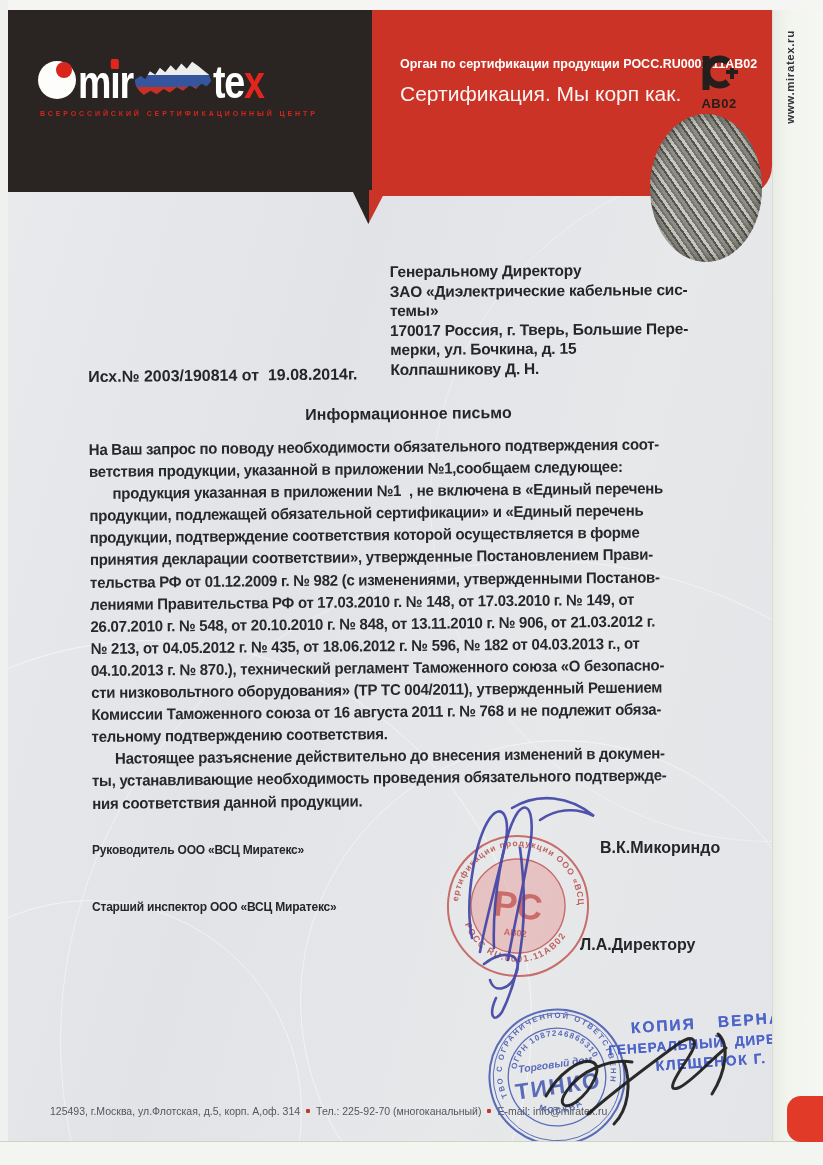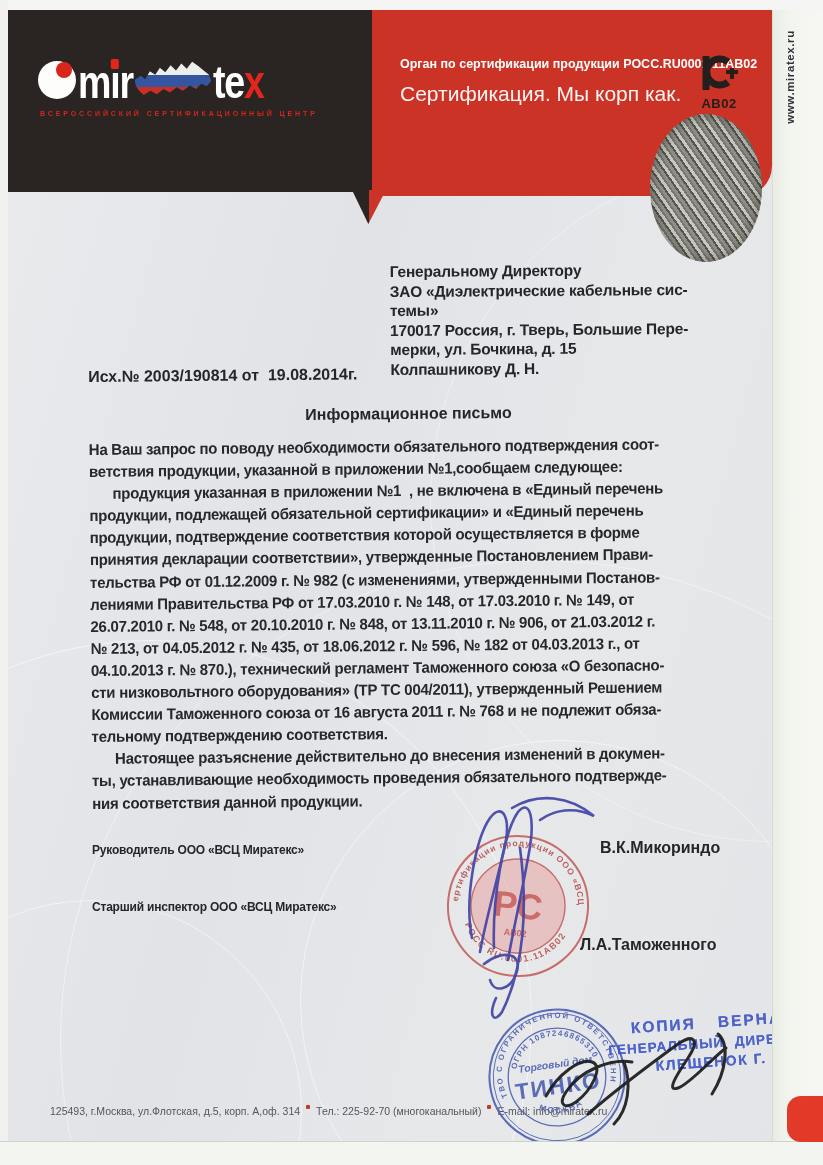--- a/index.html
+++ b/index.html
@@ -61,21 +61,21 @@
   .stamp-red{position:absolute;left:438px;top:826px;z-index:3;opacity:.9;transform:rotate(6deg);}
   .sig-blue{position:absolute;left:428px;top:788px;z-index:4;}
   .stamp-blue{position:absolute;left:482px;top:1002px;z-index:4;opacity:.92;transform:rotate(-8deg);}
   .copy-stamp{position:absolute;left:608px;top:1014px;width:200px;color:#3a53c4;font-weight:bold;z-index:4;
         transform:rotate(-4deg);opacity:.88;text-shadow:0 0 .6px #3a53c4;}
   .cs1{font-size:15.5px;letter-spacing:2px;word-spacing:16px;margin-left:24px;white-space:nowrap;}
   .cs2{font-size:13.5px;letter-spacing:1px;word-spacing:6px;margin-top:4px;white-space:nowrap;}
   .cs3{font-size:14px;letter-spacing:1.5px;margin:3px 0 0 46px;white-space:nowrap;}
   .sig-black{position:absolute;left:528px;top:1018px;z-index:5;}
   
-  .footer{position:absolute;left:50px;top:1105px;display:flex;align-items:flex-start;gap:6px;z-index:3;
+  .footer{position:absolute;left:50px;top:1105px;display:flex;align-items:center;gap:6px;z-index:3;
         font-size:10.5px;color:#54565c;white-space:nowrap;}
   .sep-dot{width:4px;height:4px;background:#c23a2c;border-radius:1px;}
   .red-tab{position:absolute;left:787px;top:1096px;width:36px;height:46px;background:#e23a28;border-radius:14px 0 0 14px;z-index:7;}
 </style>
 </head>
 <body>
 
 <div class="page">
 
   <div class="gc gc1"></div>
@@ -144,21 +144,21 @@
         <div>тельному подтверждению соответствия.</div>
         <div>      Настоящее разъяснение действительно до внесения изменений в докумен-</div>
         <div>ты, устанавливающие необходимость проведения обязательного подтвержде-</div>
         <div>ния соответствия данной продукции.</div>
       </div>
   </div>
 
   <div class="sig-role role1">Руководитель ООО «ВСЦ Миратекс»</div>
   <div class="sig-name name1">В.К.Микориндо</div>
   <div class="sig-role role2">Старший инспектор ООО «ВСЦ Миратекс»</div>
-  <div class="sig-name name2">Л.А.Таможенного</div>
+  <div class="sig-name name2">Л.А.Директору</div>
 
   <svg class="stamp-red" width="160" height="160" viewBox="0 0 160 160">
     <defs>
       <path id="rs-top" d="M20,80 A60,60 0 0 1 140,80"></path>
       <path id="rs-bottom" d="M24,80 A56,56 0 0 0 136,80"></path>
     </defs>
     <circle cx="80" cy="80" r="70" fill="none" stroke="#c4605d" stroke-width="2"></circle>
     <circle cx="80" cy="80" r="47" fill="rgba(226,130,127,.42)" stroke="#c4605d" stroke-width="1.4"></circle>
     <text font-size="8.6" font-weight="bold" fill="#b95350" letter-spacing="1">
       <textPath href="#rs-top" startOffset="50%" text-anchor="middle">Орган по сертификации продукции ООО «ВСЦ МИРАТЕКС»</textPath>

